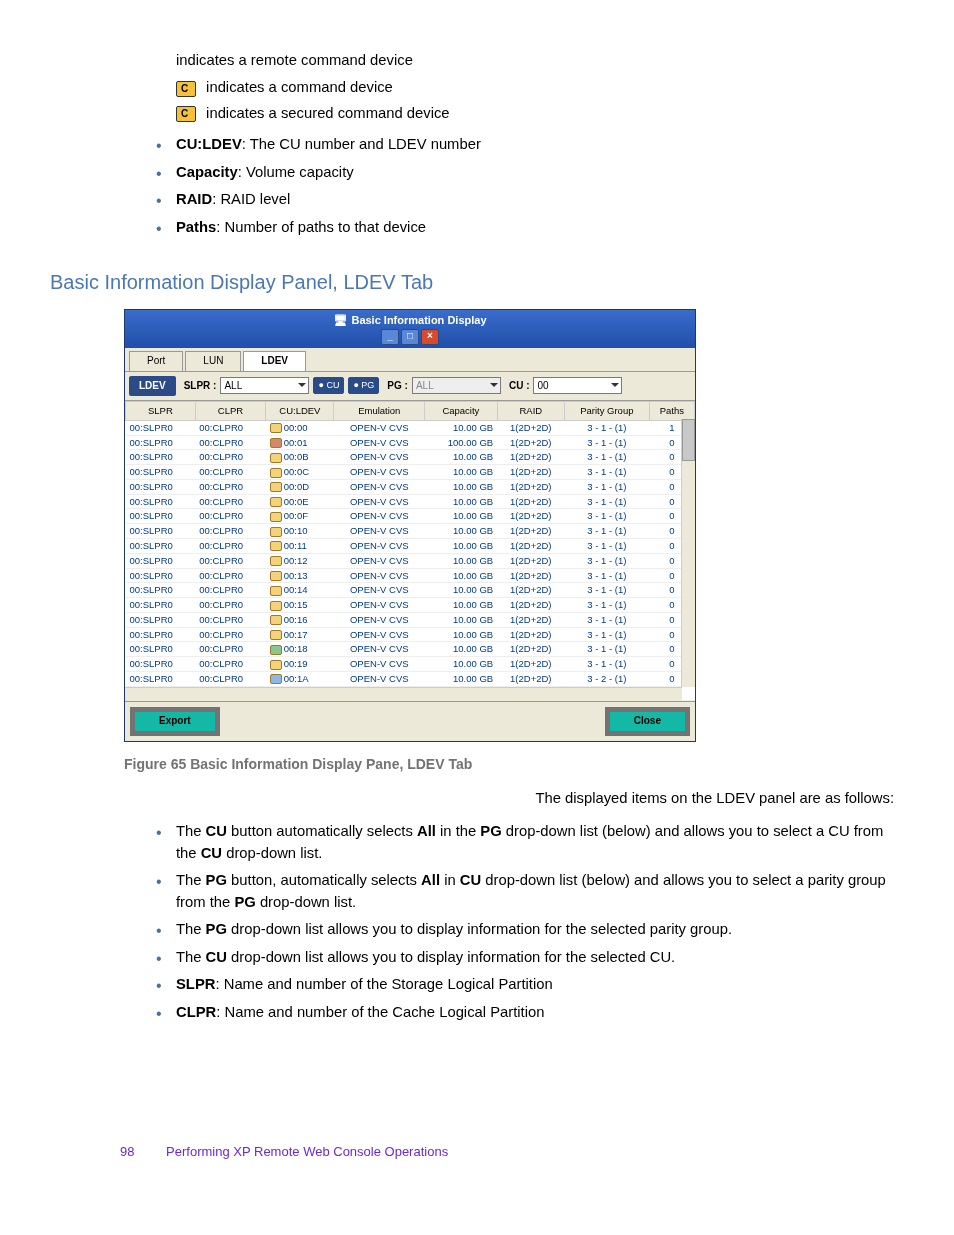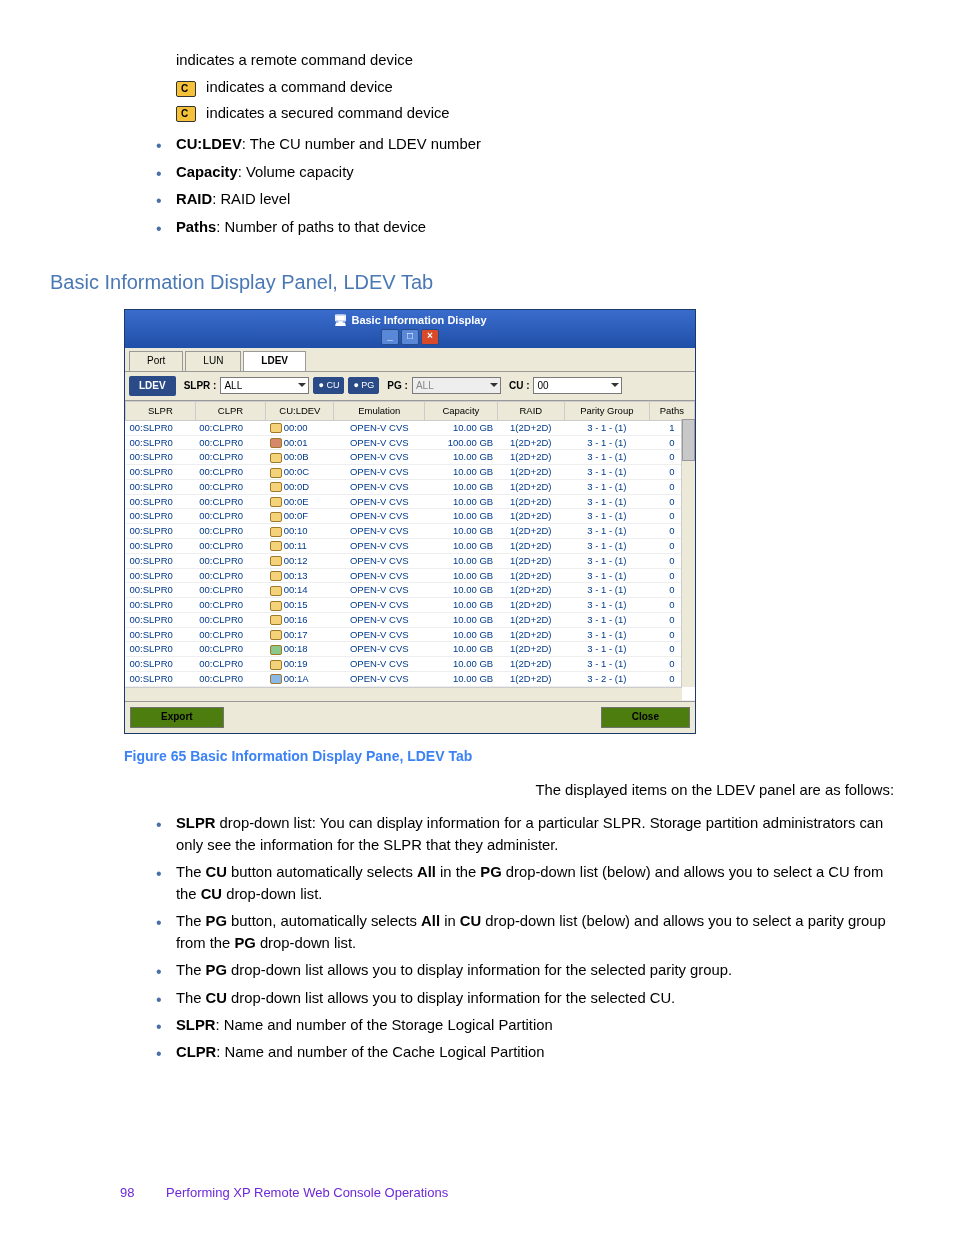--- a/index.html
+++ b/index.html
@@ -204,25 +204,25 @@
   }
   .scrollh {
     position:absolute; left:0; right:13px; bottom:0; height:13px;
     background:#ece9d8; border-top:1px solid #ccc;
   }
   .bottombar {
     background:#ece9d8; padding:5px; display:flex; justify-content:space-between;
     border-top:1px solid #999;
   }
   .btn {
-    border: 1px solid #737373; background:#4d7c0f;
-    padding: 2px 30px; font-size:10px; font-weight:bold;
+    border: 5px solid #737373; background:#14b8a6;
+    padding: 2px 24px; font-size:10px; font-weight:bold;
   }
   .figcap {
-    color: #3b82f6; font-weight: bold; font-size: 14px;
+    color: #737373; font-weight: bold; font-size: 14px;
     margin: 12px 0 14px 4px;
   }
   p.body { margin: 10px 0 12px 4px; text-align: right; }
   .footer {
     margin-top: 120px;
     font-size: 13px;
     color: #6d28d9;
   }
   .footer .pg { margin-right: 28px; }
 </style>
@@ -495,21 +495,20 @@
     <span class="btn">Export</span>
     <span class="btn">Close</span>
   </div>
 </div>
 
 <div class="figcap">Figure 65 Basic Information Display Pane, LDEV Tab</div>
 
 <p class="body">The displayed items on the LDEV panel are as follows:</p>
 
 <ul class="doc-list" id="bottom-bullets">
-    <li><b>SLPR</b> drop-down list: You can display information for a particular SLPR. Storage partition administrators can only see the information for the SLPR that they administer.</li>
     <li>The <b>CU</b> button automatically selects <b>All</b> in the <b>PG</b> drop-down list (below) and allows you to select a CU from the <b>CU</b> drop-down list.</li>
     <li>The <b>PG</b> button, automatically selects <b>All</b> in <b>CU</b> drop-down list (below) and allows you to select a parity group from the <b>PG</b> drop-down list.</li>
     <li>The <b>PG</b> drop-down list allows you to display information for the selected parity group.</li>
     <li>The <b>CU</b> drop-down list allows you to display information for the selected CU.</li>
     <li><b>SLPR</b>: Name and number of the Storage Logical Partition</li>
     <li><b>CLPR</b>: Name and number of the Cache Logical Partition</li>
   </ul>
 
 <div class="footer">
   <span class="pg">98</span>

